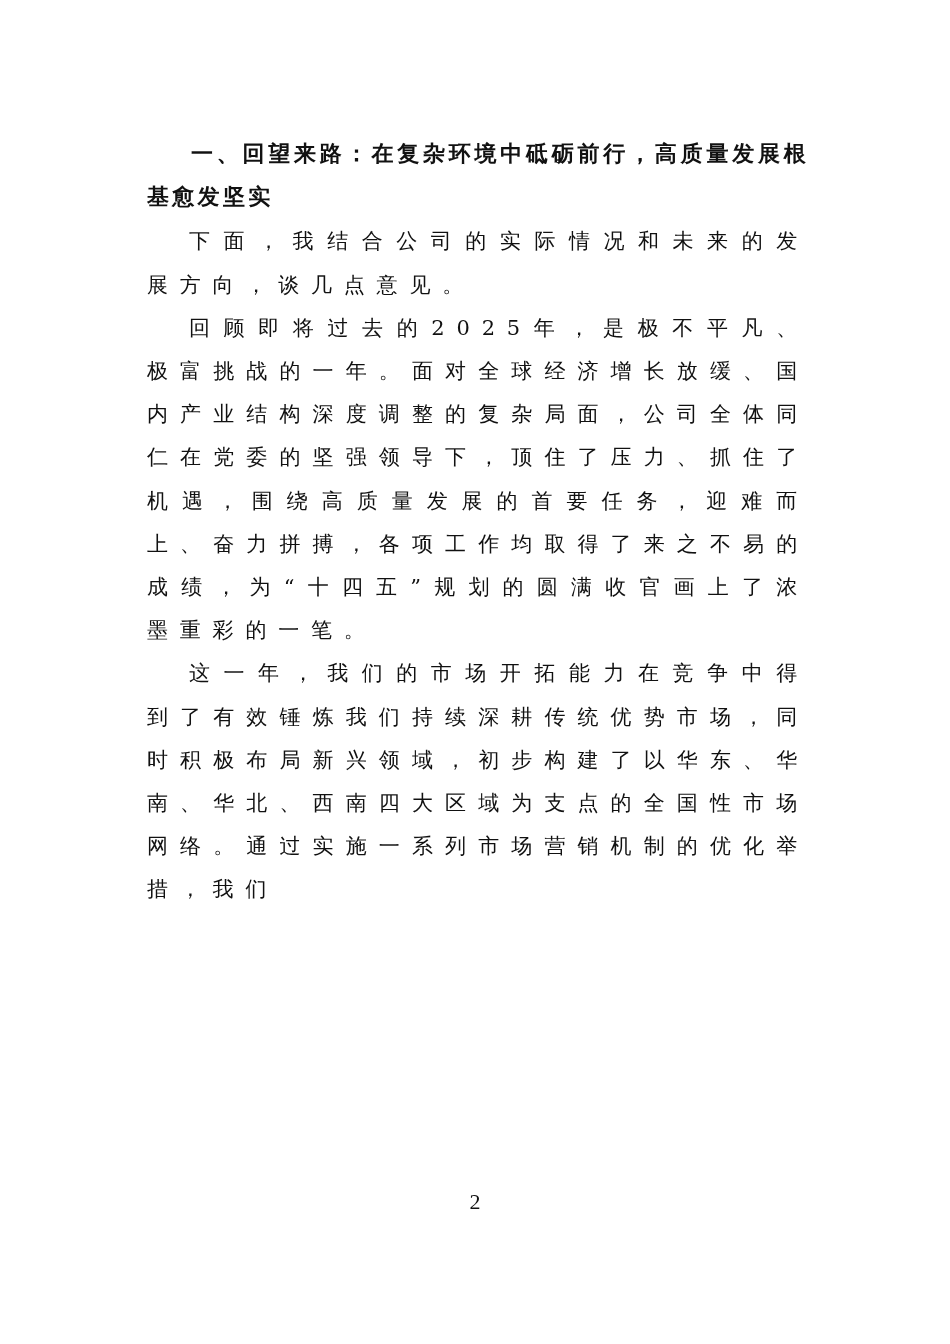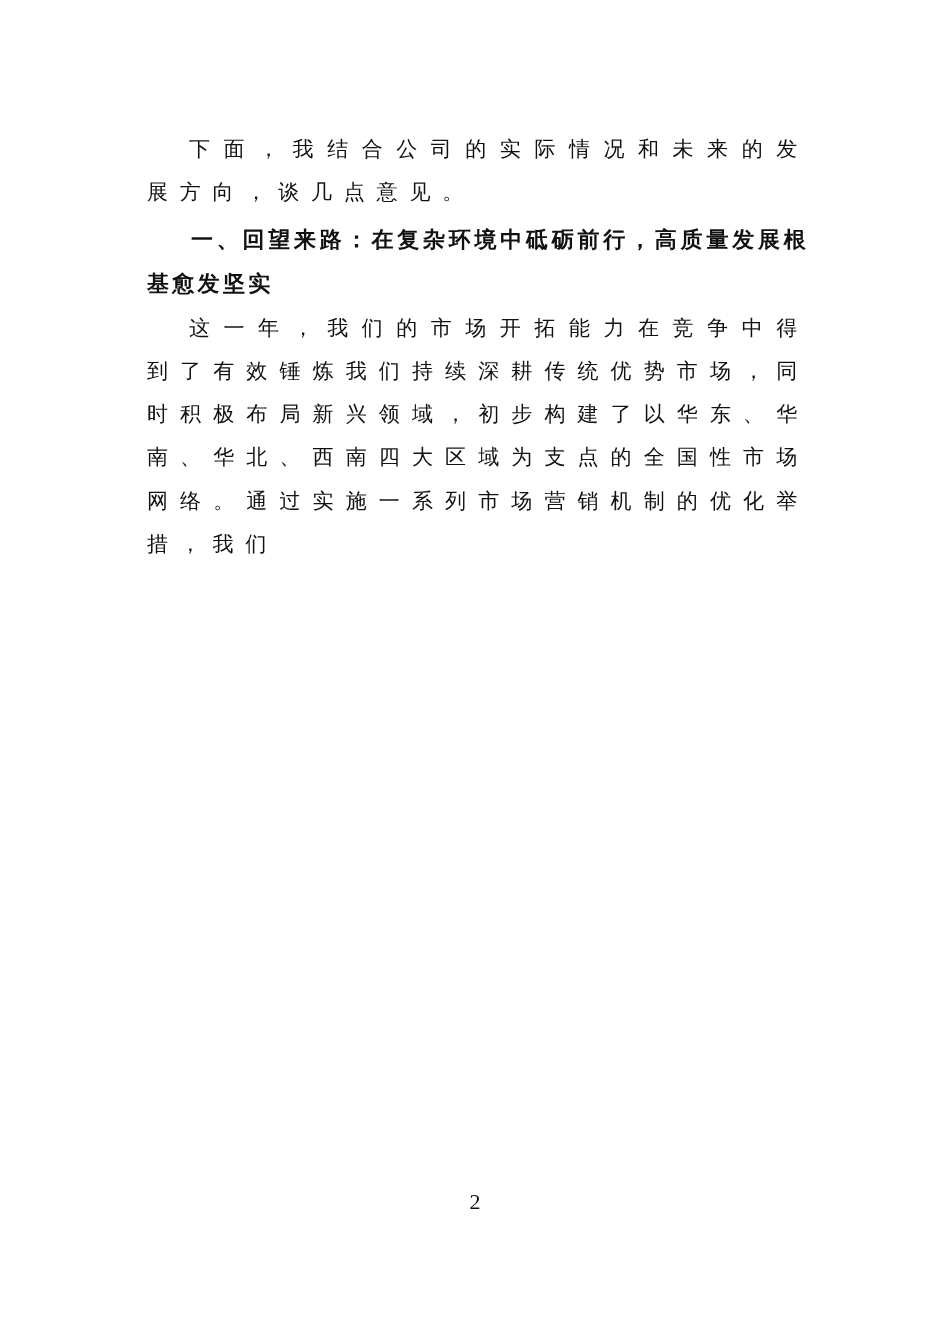--- a/index.html
+++ b/index.html
@@ -57,18 +57,19 @@
       font-family: "Liberation Serif", "DejaVu Serif", serif;
       font-size: 22px;
       color: #111111;
     }
   </style>
 </head>
 <body>
 
 <div class="page">
   <div class="content">
+    <p class="para heading">一、回望来路：在复杂环境中砥砺前行，高质量发展根基愈发坚实</p>
     <p class="para">下面，我结合公司的实际情况和未来的发展方向，谈几点意见。</p>
-    <p class="para heading">一、回望来路：在复杂环境中砥砺前行，高质量发展根基愈发坚实</p>
+    <p class="para">回顾即将过去的2025年，是极不平凡、极富挑战的一年。面对全球经济增长放缓、国内产业结构深度调整的复杂局面，公司全体同仁在党委的坚强领导下，顶住了压力、抓住了机遇，围绕高质量发展的首要任务，迎难而上、奋力拼搏，各项工作均取得了来之不易的成绩，为“十四五”规划的圆满收官画上了浓墨重彩的一笔。</p>
     <p class="para">这一年，我们的市场开拓能力在竞争中得到了有效锤炼我们持续深耕传统优势市场，同时积极布局新兴领域，初步构建了以华东、华南、华北、西南四大区域为支点的全国性市场网络。通过实施一系列市场营销机制的优化举措，我们</p>
   </div>
   <div class="page-number">2</div>
 </div>
 
 </body></html>

